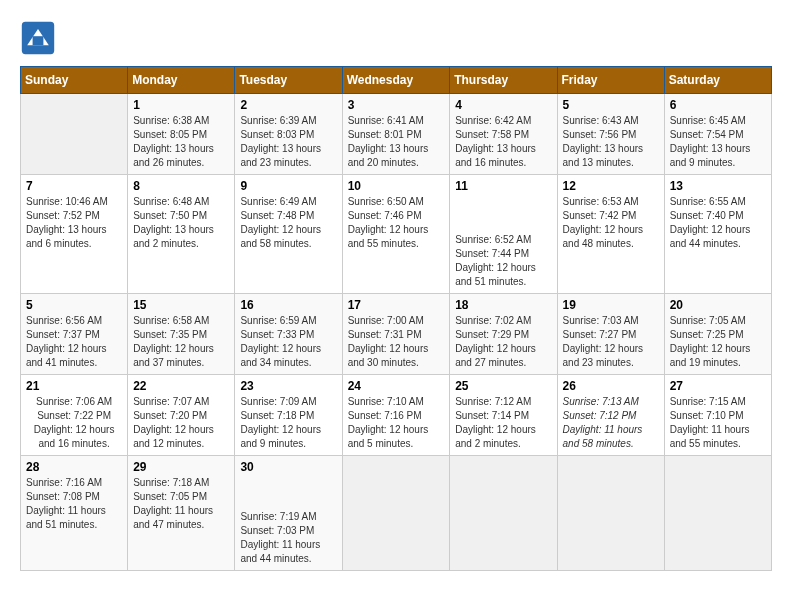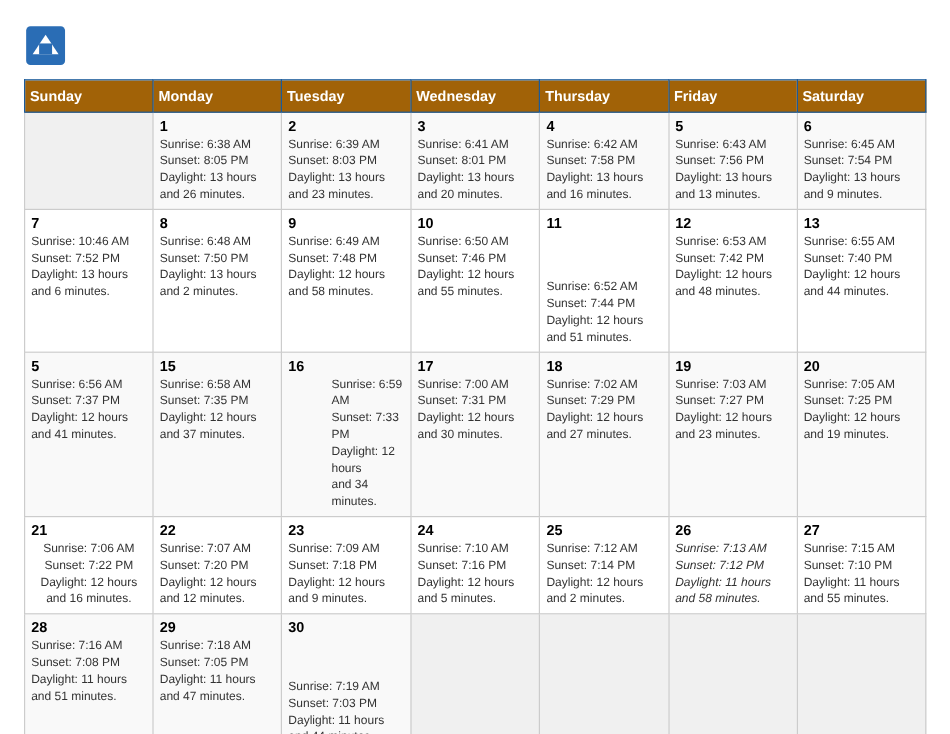--- a/index.html
+++ b/index.html
@@ -228,21 +228,21 @@
         </td>
         <td>
           <span class="day-num">15</span>
           <div class="day-info" style="white-space: pre-line;">Sunrise: 6:58 AM
 Sunset: 7:35 PM
 Daylight: 12 hours
 and 37 minutes.</div>
         </td>
         <td>
           <span class="day-num">16</span>
-          <div class="day-info" style="white-space: pre-line; margin-left: 36px;">Sunrise: 6:59 AM
+          <div class="day-info" style="white-space: pre-line;">Sunrise: 6:59 AM
 Sunset: 7:33 PM
 Daylight: 12 hours
 and 34 minutes.</div>
         </td>
         <td>
           <span class="day-num">17</span>
           <div class="day-info" style="white-space: pre-line;">Sunrise: 7:00 AM
 Sunset: 7:31 PM
 Daylight: 12 hours
 and 30 minutes.</div>

